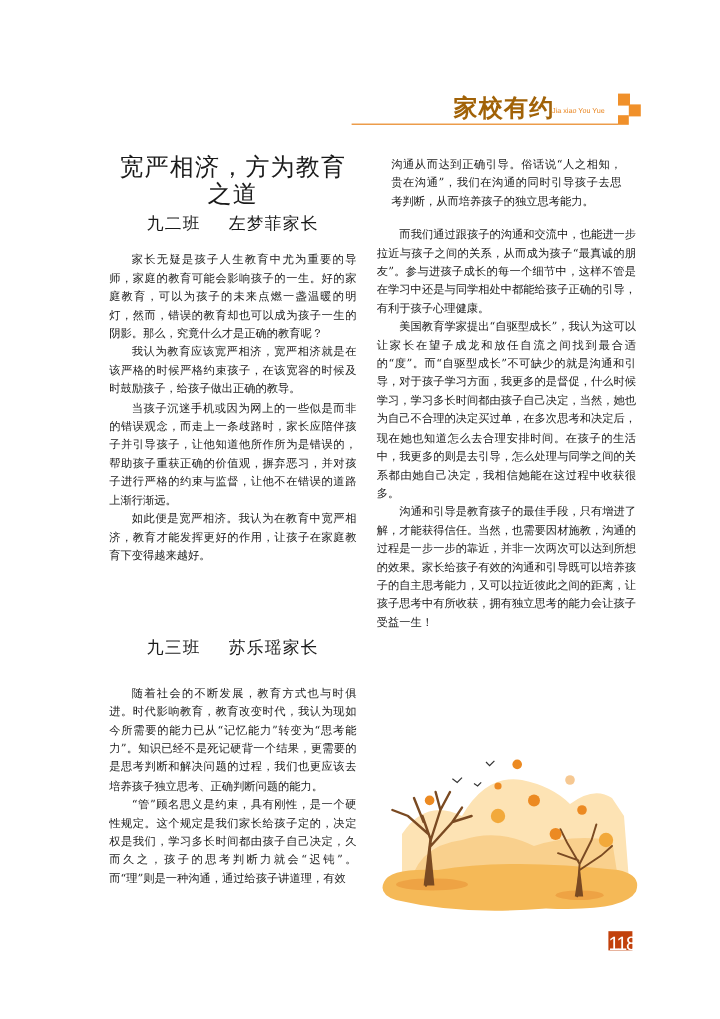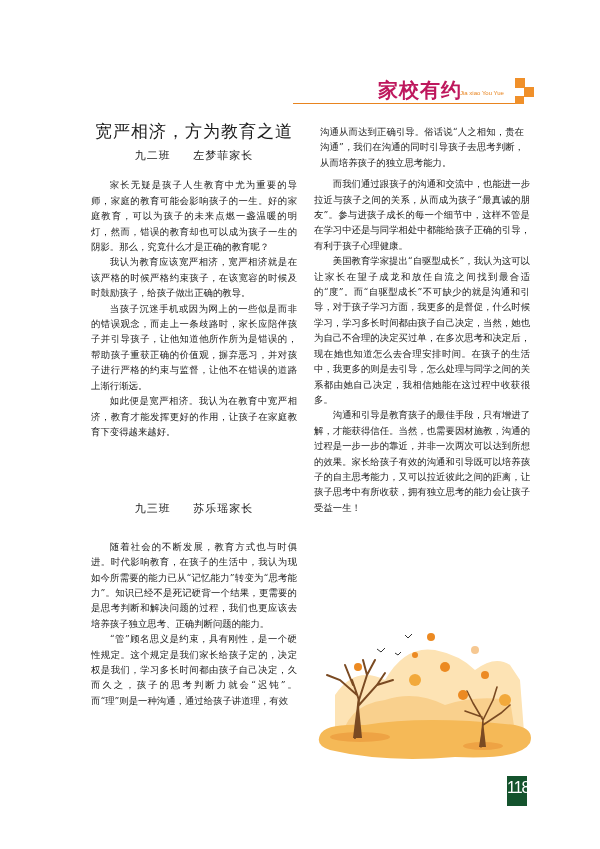--- a/index.html
+++ b/index.html
@@ -3,47 +3,47 @@
   <meta charset="utf-8">
   <style>
     html, body { margin: 0; padding: 0; background: #ffffff; }
     body { width: 600px; height: 849px; position: relative; overflow: hidden;
       font-family: "DejaVu Serif", "Liberation Serif", serif; color: #1a1a1a; }
 
     
     .header { position: absolute; left: 293px; top: 60px; width: 260px; height: 50px; }
     .header-rule { position: absolute; left: 0; top: 43px; width: 222px; height: 1px; background: #e8841f; }
     .header-title { position: absolute; left: 85px; top: 18px; font-family: "DejaVu Sans", sans-serif;
-      font-weight: bold; font-size: 20px; color: #be185d; letter-spacing: 1px; line-height: 24px; }
+      font-weight: bold; font-size: 20px; color: #a16207; letter-spacing: 1px; line-height: 24px; }
     .header-sub { position: absolute; left: 167px; top: 30px; font-family: "Liberation Sans", sans-serif;
       font-size: 6px; color: #e8841f; white-space: nowrap; }
     .sq { position: absolute; background: #f0902a; }
     .sq1 { left: 222px; top: 18px; width: 10px; height: 10px; }
     .sq2 { left: 231px; top: 27px; width: 10px; height: 10px; }
     .sq3 { left: 222px; top: 36px; width: 9px; height: 8px; }
 
     
     .col { position: absolute; font-size: 9.4px; line-height: 15.4px; text-align: justify; }
     .col-left { left: 91px; top: 120px; width: 206px; }
     .col-right { left: 314px; top: 118px; width: 216px; }
 
-    .article-title { font-size: 17px; text-align: center; letter-spacing: 1px; line-height: 22px; margin: 0; font-weight: normal; }
-    .byline { font-size: 11px; text-align: center; margin: 6px 0 14px 0; letter-spacing: 1px; }
+    .article-title { font-size: 20px; text-align: center; letter-spacing: 1px; line-height: 22px; margin: 8px; font-weight: normal; }
+    .byline { font-size: 14px; text-align: center; margin: 6px 0 14px 0; letter-spacing: 1px; }
     .byline span { display: inline-block; }
     .byline .cls { margin-right: 18px; }
     p.para { margin: 0; text-indent: 2em; }
-    p.cont { margin: 6px; text-indent: 0; }
+    p.cont { margin: 12px; text-indent: 0; }
 
     .title2-block { margin-top: 62px; }
 
     
     .illus { position: absolute; left: 305px; top: 625px; width: 245px; height: 150px; }
 
     
-    .page-num { position: absolute; left: 507px; top: 776px; width: 20px; height: 30px; background: #14532d;
+    .page-num { position: absolute; left: 507px; top: 776px; width: 20px; height: 16px; background: #c2410c;
       color: #ffffff; font-family: "Liberation Sans", sans-serif; font-size: 16px; line-height: 24px; text-align: center; letter-spacing: -1px; }
   </style>
 </head>
 <body>
 
 <div class="header">
   <div class="header-rule"></div>
   <div class="header-title">家校有约</div>
   <div class="header-sub">Jia xiao You Yue</div>
   <div class="sq sq1"></div>
@@ -61,21 +61,21 @@
   <p class="para">我认为教育应该宽严相济，宽严相济就是在该严格的时候严格约束孩子，在该宽容的时候及时鼓励孩子，给孩子做出正确的教导。</p>
   <p class="para">当孩子沉迷手机或因为网上的一些似是而非的错误观念，而走上一条歧路时，家长应陪伴孩子并引导孩子，让他知道他所作所为是错误的，帮助孩子重获正确的价值观，摒弃恶习，并对孩子进行严格的约束与监督，让他不在错误的道路上渐行渐远。</p>
   <p class="para">如此便是宽严相济。我认为在教育中宽严相济，教育才能发挥更好的作用，让孩子在家庭教育下变得越来越好。</p>
 
   <div class="title2-block">
     <div class="byline" style="margin-bottom:22px;margin-top:12px;">
       <span class="cls">九三班</span>
       <span>苏乐瑶家长</span>
     </div>
   </div>
-  <p class="para">随着社会的不断发展，教育方式也与时俱进。时代影响教育，在孩子的生活中，我认为现如今所需要的能力已从“记忆能力”转变为“思考能力”。知识已经不是死记硬背一个结果，更需要的是思考判断和解决问题的过程，我们也更应该去培养孩子独立思考、正确判断问题的能力。</p>
+  <p class="para">随着社会的不断发展，教育方式也与时俱进。时代影响教育，教育改变时代，我认为现如今所需要的能力已从“记忆能力”转变为“思考能力”。知识已经不是死记硬背一个结果，更需要的是思考判断和解决问题的过程，我们也更应该去培养孩子独立思考、正确判断问题的能力。</p>
   <p class="para">“管”顾名思义是约束，具有刚性，是一个硬性规定。这个规定是我们家长给孩子定的，决定权是我们，学习多长时间都由孩子自己决定，久而久之，孩子的思考判断力就会“迟钝”。而“理”则是一种沟通，通过给孩子讲道理，有效</p>
 </div>
 
 <div class="col col-right">
   <p class="cont">沟通从而达到正确引导。俗话说“人之相知，贵在沟通”，我们在沟通的同时引导孩子去思考判断，从而培养孩子的独立思考能力。</p>
   <p class="para">而我们通过跟孩子的沟通和交流中，也能进一步拉近与孩子之间的关系，从而成为孩子“最真诚的朋友”。参与进孩子成长的每一个细节中，这样不管是在学习中还是与同学相处中都能给孩子正确的引导，有利于孩子心理健康。</p>
   <p class="para">美国教育学家提出“自驱型成长”，我认为这可以让家长在望子成龙和放任自流之间找到最合适的“度”。而“自驱型成长”不可缺少的就是沟通和引导，对于孩子学习方面，我更多的是督促，什么时候学习，学习多长时间都由孩子自己决定，当然，她也为自己不合理的决定买过单，在多次思考和决定后，现在她也知道怎么去合理安排时间。在孩子的生活中，我更多的则是去引导，怎么处理与同学之间的关系都由她自己决定，我相信她能在这过程中收获很多。</p>
   <p class="para">沟通和引导是教育孩子的最佳手段，只有增进了解，才能获得信任。当然，也需要因材施教，沟通的过程是一步一步的靠近，并非一次两次可以达到所想的效果。家长给孩子有效的沟通和引导既可以培养孩子的自主思考能力，又可以拉近彼此之间的距离，让孩子思考中有所收获，拥有独立思考的能力会让孩子受益一生！</p>
 </div>
 

